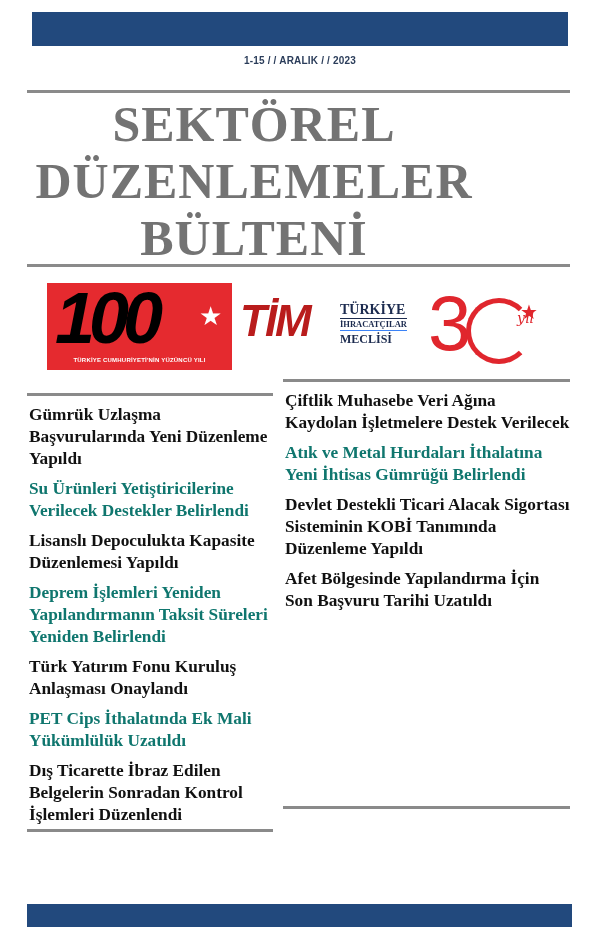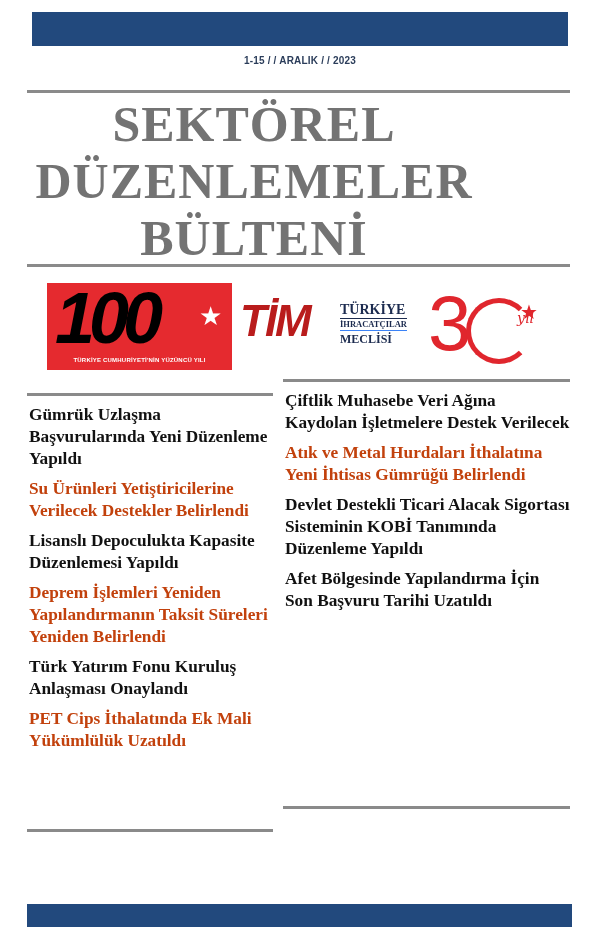--- a/index.html
+++ b/index.html
@@ -44,21 +44,21 @@
   .col { position: absolute; }
   #col-left { left: 27px; top: 393px; width: 246px; }
   #col-right { left: 283px; top: 379px; width: 287px; }
   .col-rule { height: 3px; background: #8a8a8a; }
   .col-items { padding: 8px 0 0 2px; }
   .headline {
     font-family: "Liberation Serif", serif; font-weight: bold;
     font-size: 17.3px; line-height: 22px; margin-bottom: 8px;
   }
   .headline.black { color: #111111; }
-  .headline.blue { color: #c2410c; }
+  .headline.blue { color: #0f766e; }
   #col-left .bottom-rule { position: absolute; left: 0; top: 436px; width: 246px; }
   #col-right .bottom-rule { position: absolute; left: 0; top: 427px; width: 287px; }
 </style>
 </head>
 <body>
 
 <div id="top-bar" class="abs bar"></div>
 
 <div id="issue-date" class="abs">1-15  / / ARALIK / /  2023</div>
 
@@ -96,20 +96,21 @@
 
 <div id="col-left" class="col">
   <div class="col-rule"></div>
   <div class="col-items">
     <div class="headline black">Gümrük Uzlaşma Başvurularında Yeni Düzenleme Yapıldı</div>
     <div class="headline blue">Su Ürünleri Yetiştiricilerine Verilecek Destekler Belirlendi</div>
     <div class="headline black">Lisanslı Depoculukta Kapasite Düzenlemesi Yapıldı</div>
     <div class="headline blue">Deprem İşlemleri Yeniden Yapılandırmanın Taksit Süreleri Yeniden Belirlendi</div>
     <div class="headline black">Türk Yatırım Fonu Kuruluş Anlaşması Onaylandı</div>
     <div class="headline blue">PET Cips İthalatında Ek Mali Yükümlülük Uzatıldı</div>
+    <div class="headline black">Dış Ticarette İbraz Edilen Belgelerin Sonradan Kontrol İşlemleri Düzenlendi</div>
   </div>
   <div class="col-rule bottom-rule"></div>
 </div>
 
 <div id="col-right" class="col">
   <div class="col-rule"></div>
   <div class="col-items">
     <div class="headline black">Çiftlik Muhasebe Veri Ağına Kaydolan İşletmelere Destek Verilecek</div>
     <div class="headline blue">Atık ve Metal Hurdaları İthalatına Yeni İhtisas Gümrüğü Belirlendi</div>
     <div class="headline black">Devlet Destekli Ticari Alacak Sigortası Sisteminin KOBİ Tanımında Düzenleme Yapıldı</div>

